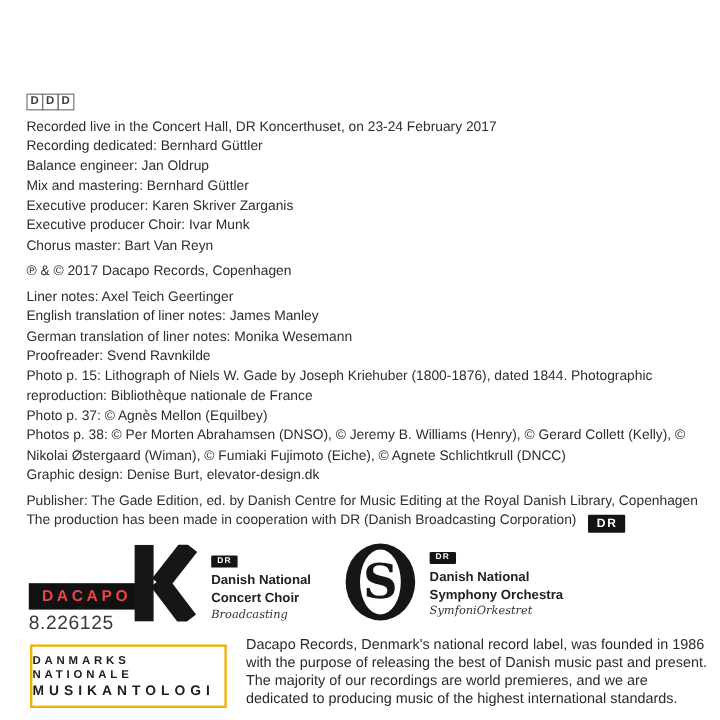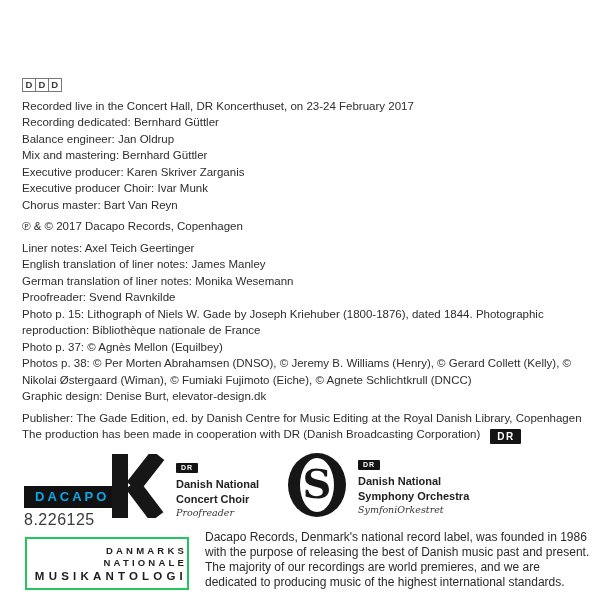--- a/index.html
+++ b/index.html
@@ -24,37 +24,37 @@
     display:inline-block;background:#141414;color:#fff;font-weight:bold;
     font-size:10px;letter-spacing:1.5px;padding:2px 6px 2px 7px;line-height:11px;
     vertical-align:-2px;margin-left:10px;border-radius:1px;
   }
   .dr-badge-sm{
     display:inline-block;background:#141414;color:#fff;font-weight:bold;
     font-size:7px;letter-spacing:1px;padding:1.5px 5px;line-height:7px;border-radius:1px;
   }
   
   .dacapo-box{
-    position:absolute;left:24px;top:486px;background:#111;color:#0ea5e9;
+    position:absolute;left:24px;top:486px;background:#111;color:#ef4444;
     font-weight:bold;font-size:13px;letter-spacing:3px;padding:4px 9px 4px 11px;line-height:14px;
   }
   .catalog{position:absolute;left:24px;top:511px;font-size:16px;color:#3a3a3a;letter-spacing:0.5px;}
   
   .ensemble{position:absolute;display:flex;align-items:flex-start;}
   .ensemble .mark{flex:0 0 auto;}
   .ensemble .stack{margin-left:10px;padding-top:2px;}
   .ensemble .name{font-weight:bold;font-size:11px;line-height:12.5px;color:#222;margin-top:2px;}
   .ensemble .name.first{margin-top:4px;}
   .ensemble .sub{font-family:"DejaVu Serif", serif;font-style:italic;font-size:9.5px;color:#333;margin-top:2px;}
   #choir-logo{left:112px;top:454px;}
   #symphony-logo{left:286px;top:451px;}
   
   .anthology{
-    position:absolute;left:25px;top:537px;width:160px;border:2px solid #22c55e;
-    text-align:right;padding:6px 0 5px 0;color:#1d1d1d;
+    position:absolute;left:25px;top:537px;width:160px;border:2px solid #eab308;
+    text-align:left;padding:6px 0 5px 0;color:#1d1d1d;
   }
   .anthology .l1{font-weight:bold;font-size:9.5px;letter-spacing:3.2px;line-height:12px;}
   .anthology .l2{font-weight:bold;font-size:11.5px;letter-spacing:4.2px;line-height:13px;margin-top:1px;}
   
   .blurb{position:absolute;left:205px;top:530px;width:390px;font-size:12px;line-height:15px;color:#2a2a2a;}
 </style>
 </head>
 <body>
 
 <div class="credits">
@@ -103,21 +103,21 @@
     <svg width="54" height="64" viewBox="0 0 54 64">
       <rect x="0" y="0" width="16" height="64" fill="#161616"></rect>
       <line x1="21" y1="33" x2="46" y2="1" stroke="#161616" stroke-width="16"></line>
       <line x1="20" y1="30" x2="45" y2="63" stroke="#161616" stroke-width="16"></line>
     </svg>
   </div>
   <div class="stack">
     <span class="dr-badge-sm">DR</span>
     <div class="name first">Danish National</div>
     <div class="name">Concert Choir</div>
-    <div class="sub">Proofreader</div>
+    <div class="sub">Broadcasting</div>
   </div>
 </div>
 
 <div class="ensemble" id="symphony-logo">
   <div class="mark">
     <svg width="62" height="68" viewBox="0 0 62 68">
       <path fill-rule="evenodd" fill="#161616" d="M2,34 a29,32 0 1,0 58,0 a29,32 0 1,0 -58,0 M14,34 a17,27 0 1,0 34,0 a17,27 0 1,0 -34,0"></path>
       <text x="31" y="47" text-anchor="middle" font-family="DejaVu Serif, serif" font-size="40" font-weight="bold" fill="#161616">S</text>
     </svg>
   </div>

